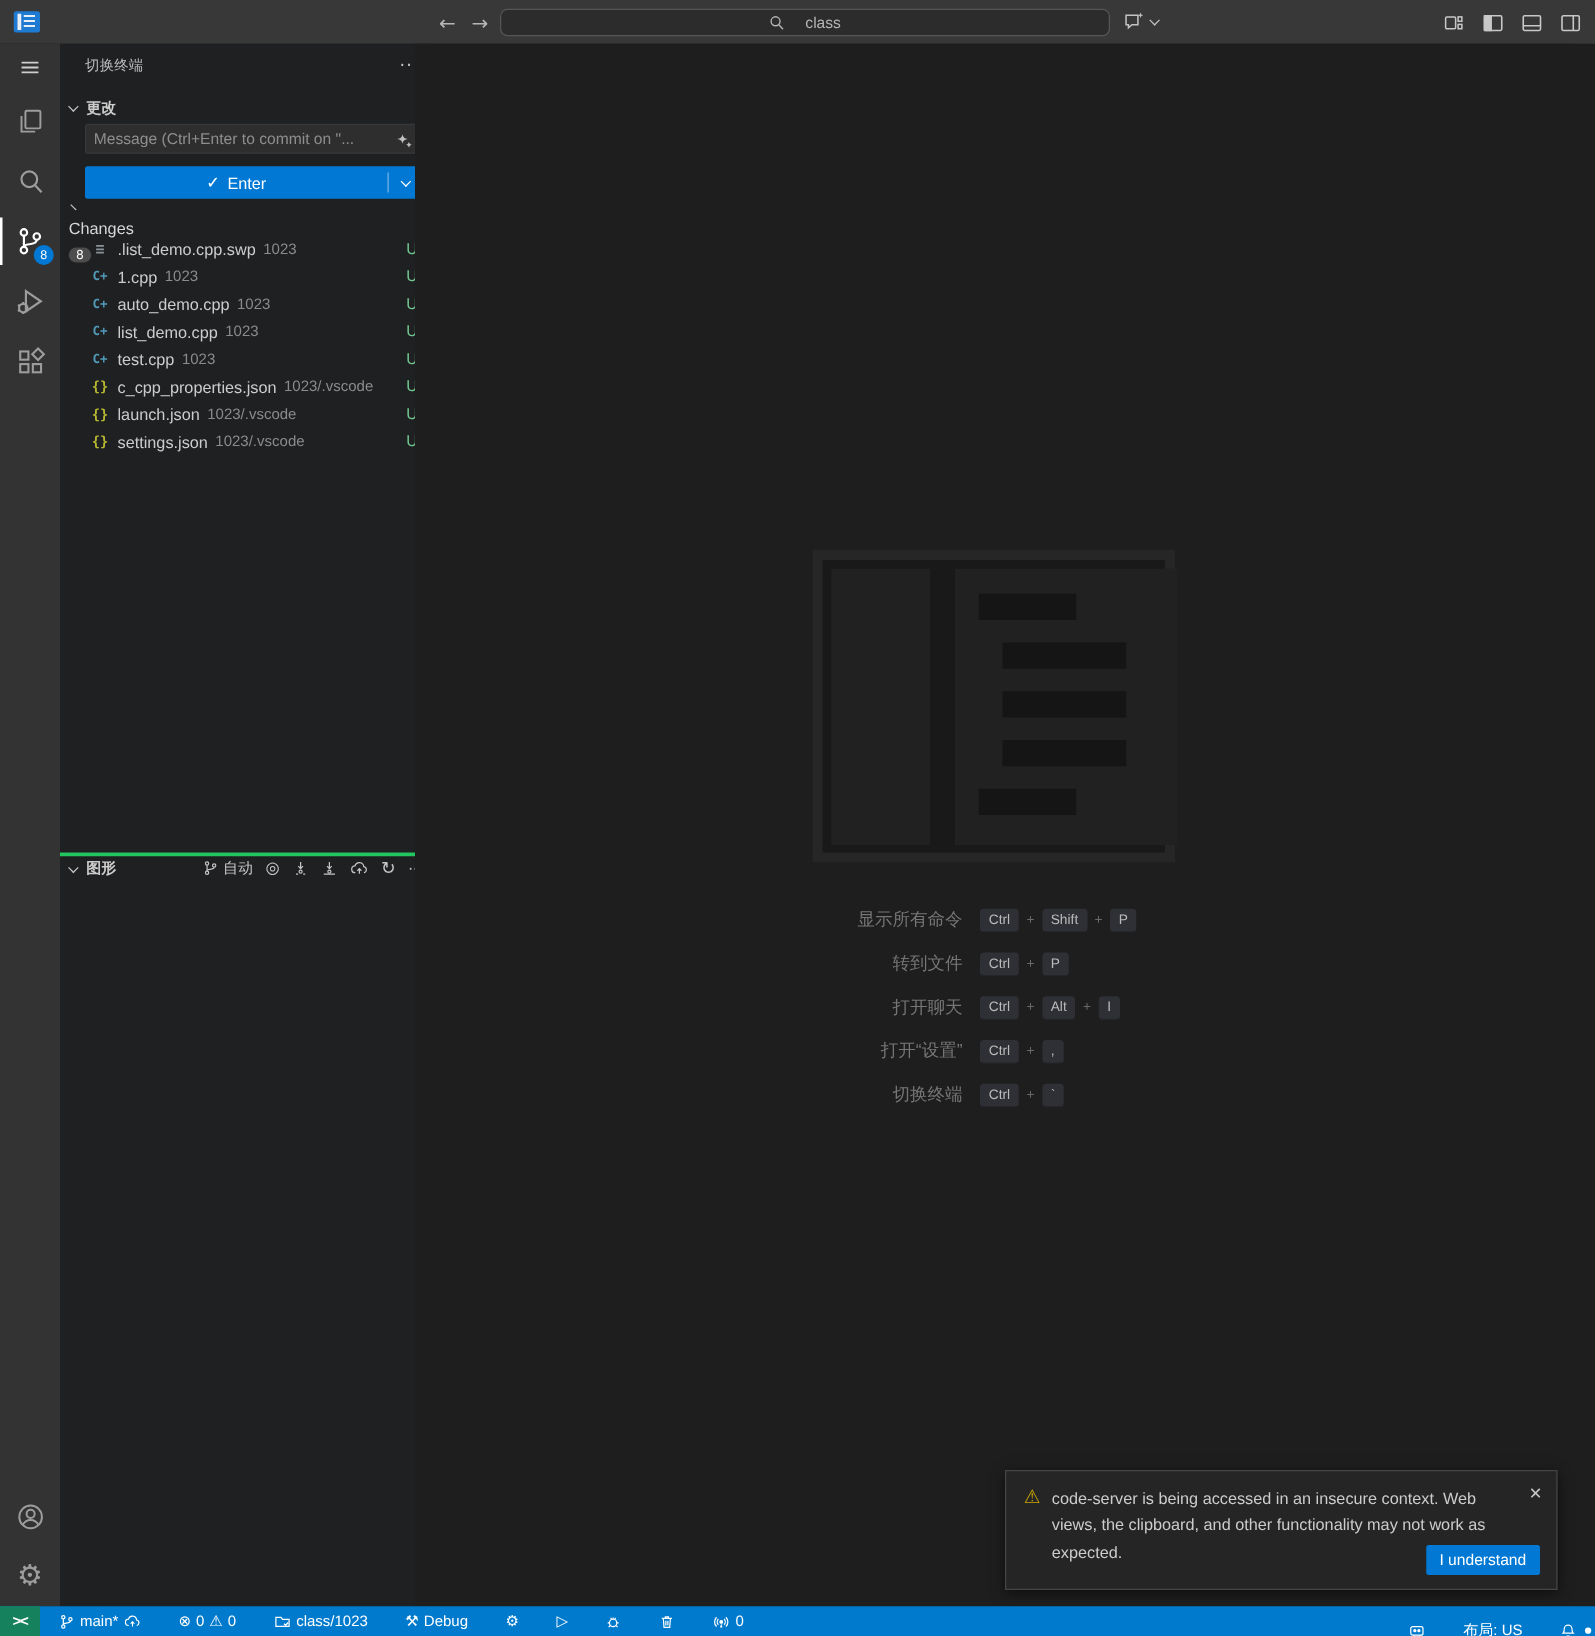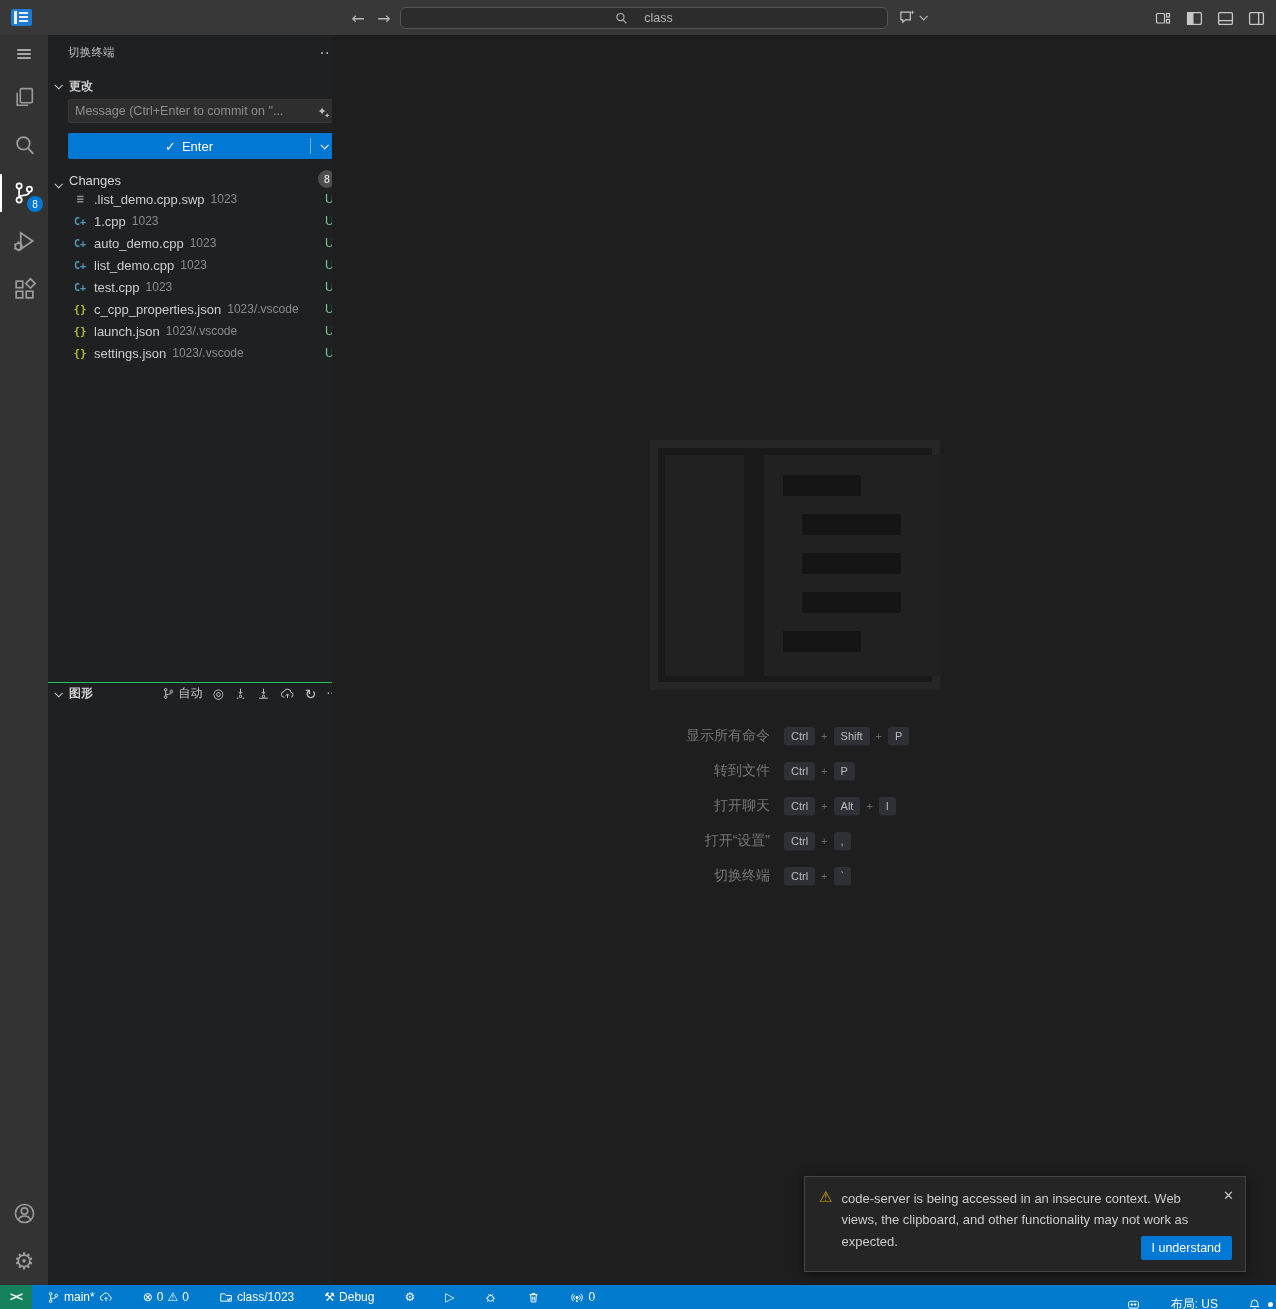--- a/index.html
+++ b/index.html
@@ -46,33 +46,33 @@
      border-radius:2px; display:flex; align-items:center; padding:0 6px; cursor:text; }
   .msg-placeholder { flex:1; color:#8e8e8e; font-size:12.5px; white-space:nowrap; overflow:hidden; }
   .sparkle { color:#c0c0c0; font-size:11px; position:relative; width:16px; text-align:center; cursor:pointer; }
   .sparkle .s2 { position:absolute; font-size:7px; right:0; bottom:-2px; }
   .commit-btn { position:absolute; left:20px; top:98px; width:269px; height:26px; background:#0078d4; border-radius:2px;
      display:flex; align-items:center; color:#ffffff; font-size:13px; cursor:pointer; }
   .commit-main { flex:1; display:flex; align-items:center; justify-content:center; gap:6px; }
   .commit-sep { width:1px; height:16px; background:rgba(255,255,255,.45); }
   .commit-dd { width:26px; display:flex; align-items:center; justify-content:center; }
   .commit-dd .chev { border-color:#fff; }
-  .tree-row { position:absolute; left:0; width:100%; height:22px; display:flex; align-items:flex-end; padding:0 12px 0 7px; cursor:pointer; }
+  .tree-row { position:absolute; left:0; width:100%; height:22px; display:flex; align-items:flex-start; padding:0 12px 0 7px; cursor:pointer;flex-direction:column; }
   .changes-row { top:131px; gap:8px; }
   .changes-lbl { flex:1; color:#d6d6d6; }
   .count-badge { background:#4d4d4d; color:#ffffff; border-radius:9px; min-width:18px; height:18px; font-size:10.5px;
      display:flex; align-items:center; justify-content:center; padding:0 4px; }
   .file-list { position:absolute; left:0; top:153px; width:100%; }
   .file-row { position:relative; width:100%; height:22px; display:flex; align-items:center; gap:6px; padding:0 14px 0 24px; cursor:pointer; }
   .file-icon { width:16px; text-align:center; font-size:10px; font-weight:bold; flex:none; font-family:"DejaVu Sans Mono",monospace; }
   .fi-cpp { color:#519aba; } .fi-json { color:#b8b832; font-size:11px; } .fi-swp { color:#8a9199; font-size:12px; }
   .f-name { color:#cccccc; white-space:nowrap; }
   .f-desc { color:#8b8b8b; font-size:12px; flex:1; white-space:nowrap; overflow:hidden; }
   .f-status { color:#73c991; font-size:12.5px; }
-  .graph-hdr { position:absolute; left:0; top:647px; width:100%; height:22px; display:flex; align-items:center; gap:8px; padding:0 10px 0 7px; border-top:1px solid #22c55e; cursor:pointer; }
+  .graph-hdr { position:absolute; left:0; top:647px; width:100%; height:22px; display:flex; align-items:center; gap:8px; padding:0 10px 0 7px; border-top:3px solid #22c55e; cursor:pointer; }
   .graph-hdr .lbl { font-weight:bold; font-size:12px; }
   .graph-tools { margin-left:auto; display:flex; align-items:center; gap:10px; color:#c5c5c5; }
   .gt { display:flex; align-items:center; gap:3px; font-size:12px; cursor:pointer; }
   .graph-empty { position:absolute; left:24px; top:679px; width:252px; color:#cccccc; font-size:13px; line-height:1.6; }
 
   
   .editor { position:absolute; left:332px; top:35px; width:928px; height:1250px; background:#1e1e1e; }
   .wm-logo { position:absolute; left:318px; top:405px; width:290px; height:250px; background:#191919; border:8px solid #262626; }
   .wm-panel { position:absolute; background:#212121; }
   .wm-left { left:7px; top:7px; width:79px; height:221px; }

